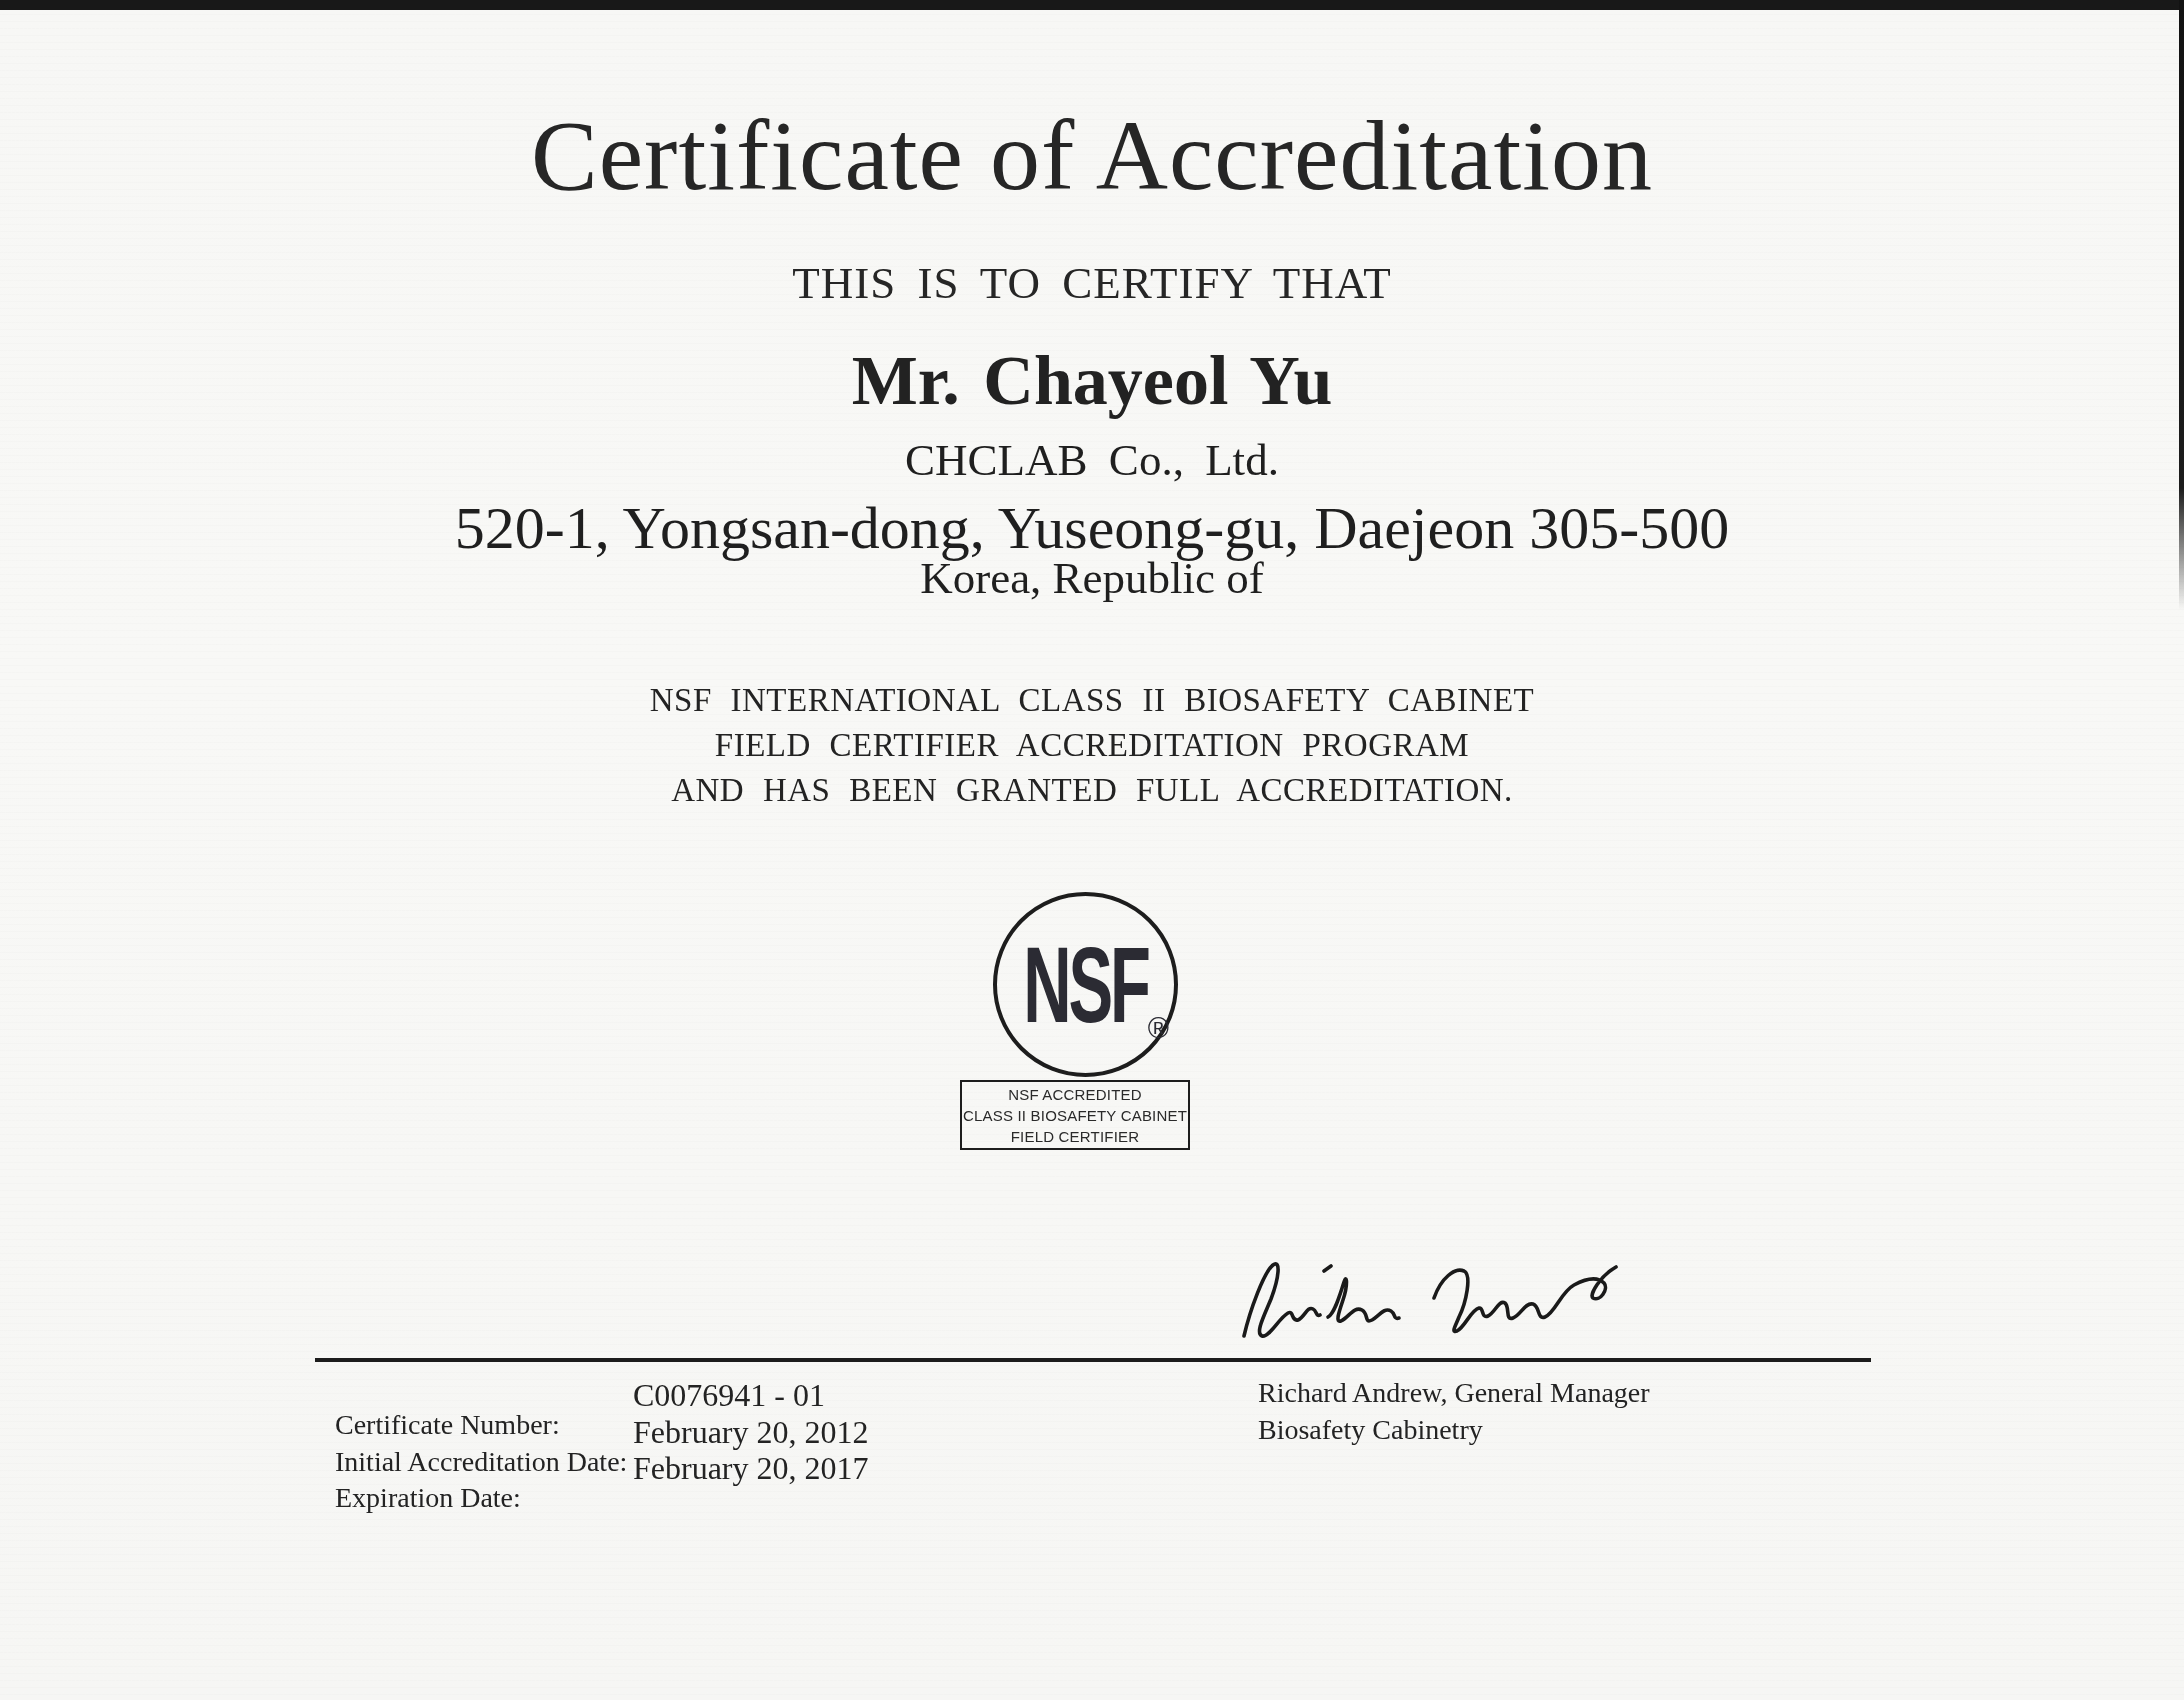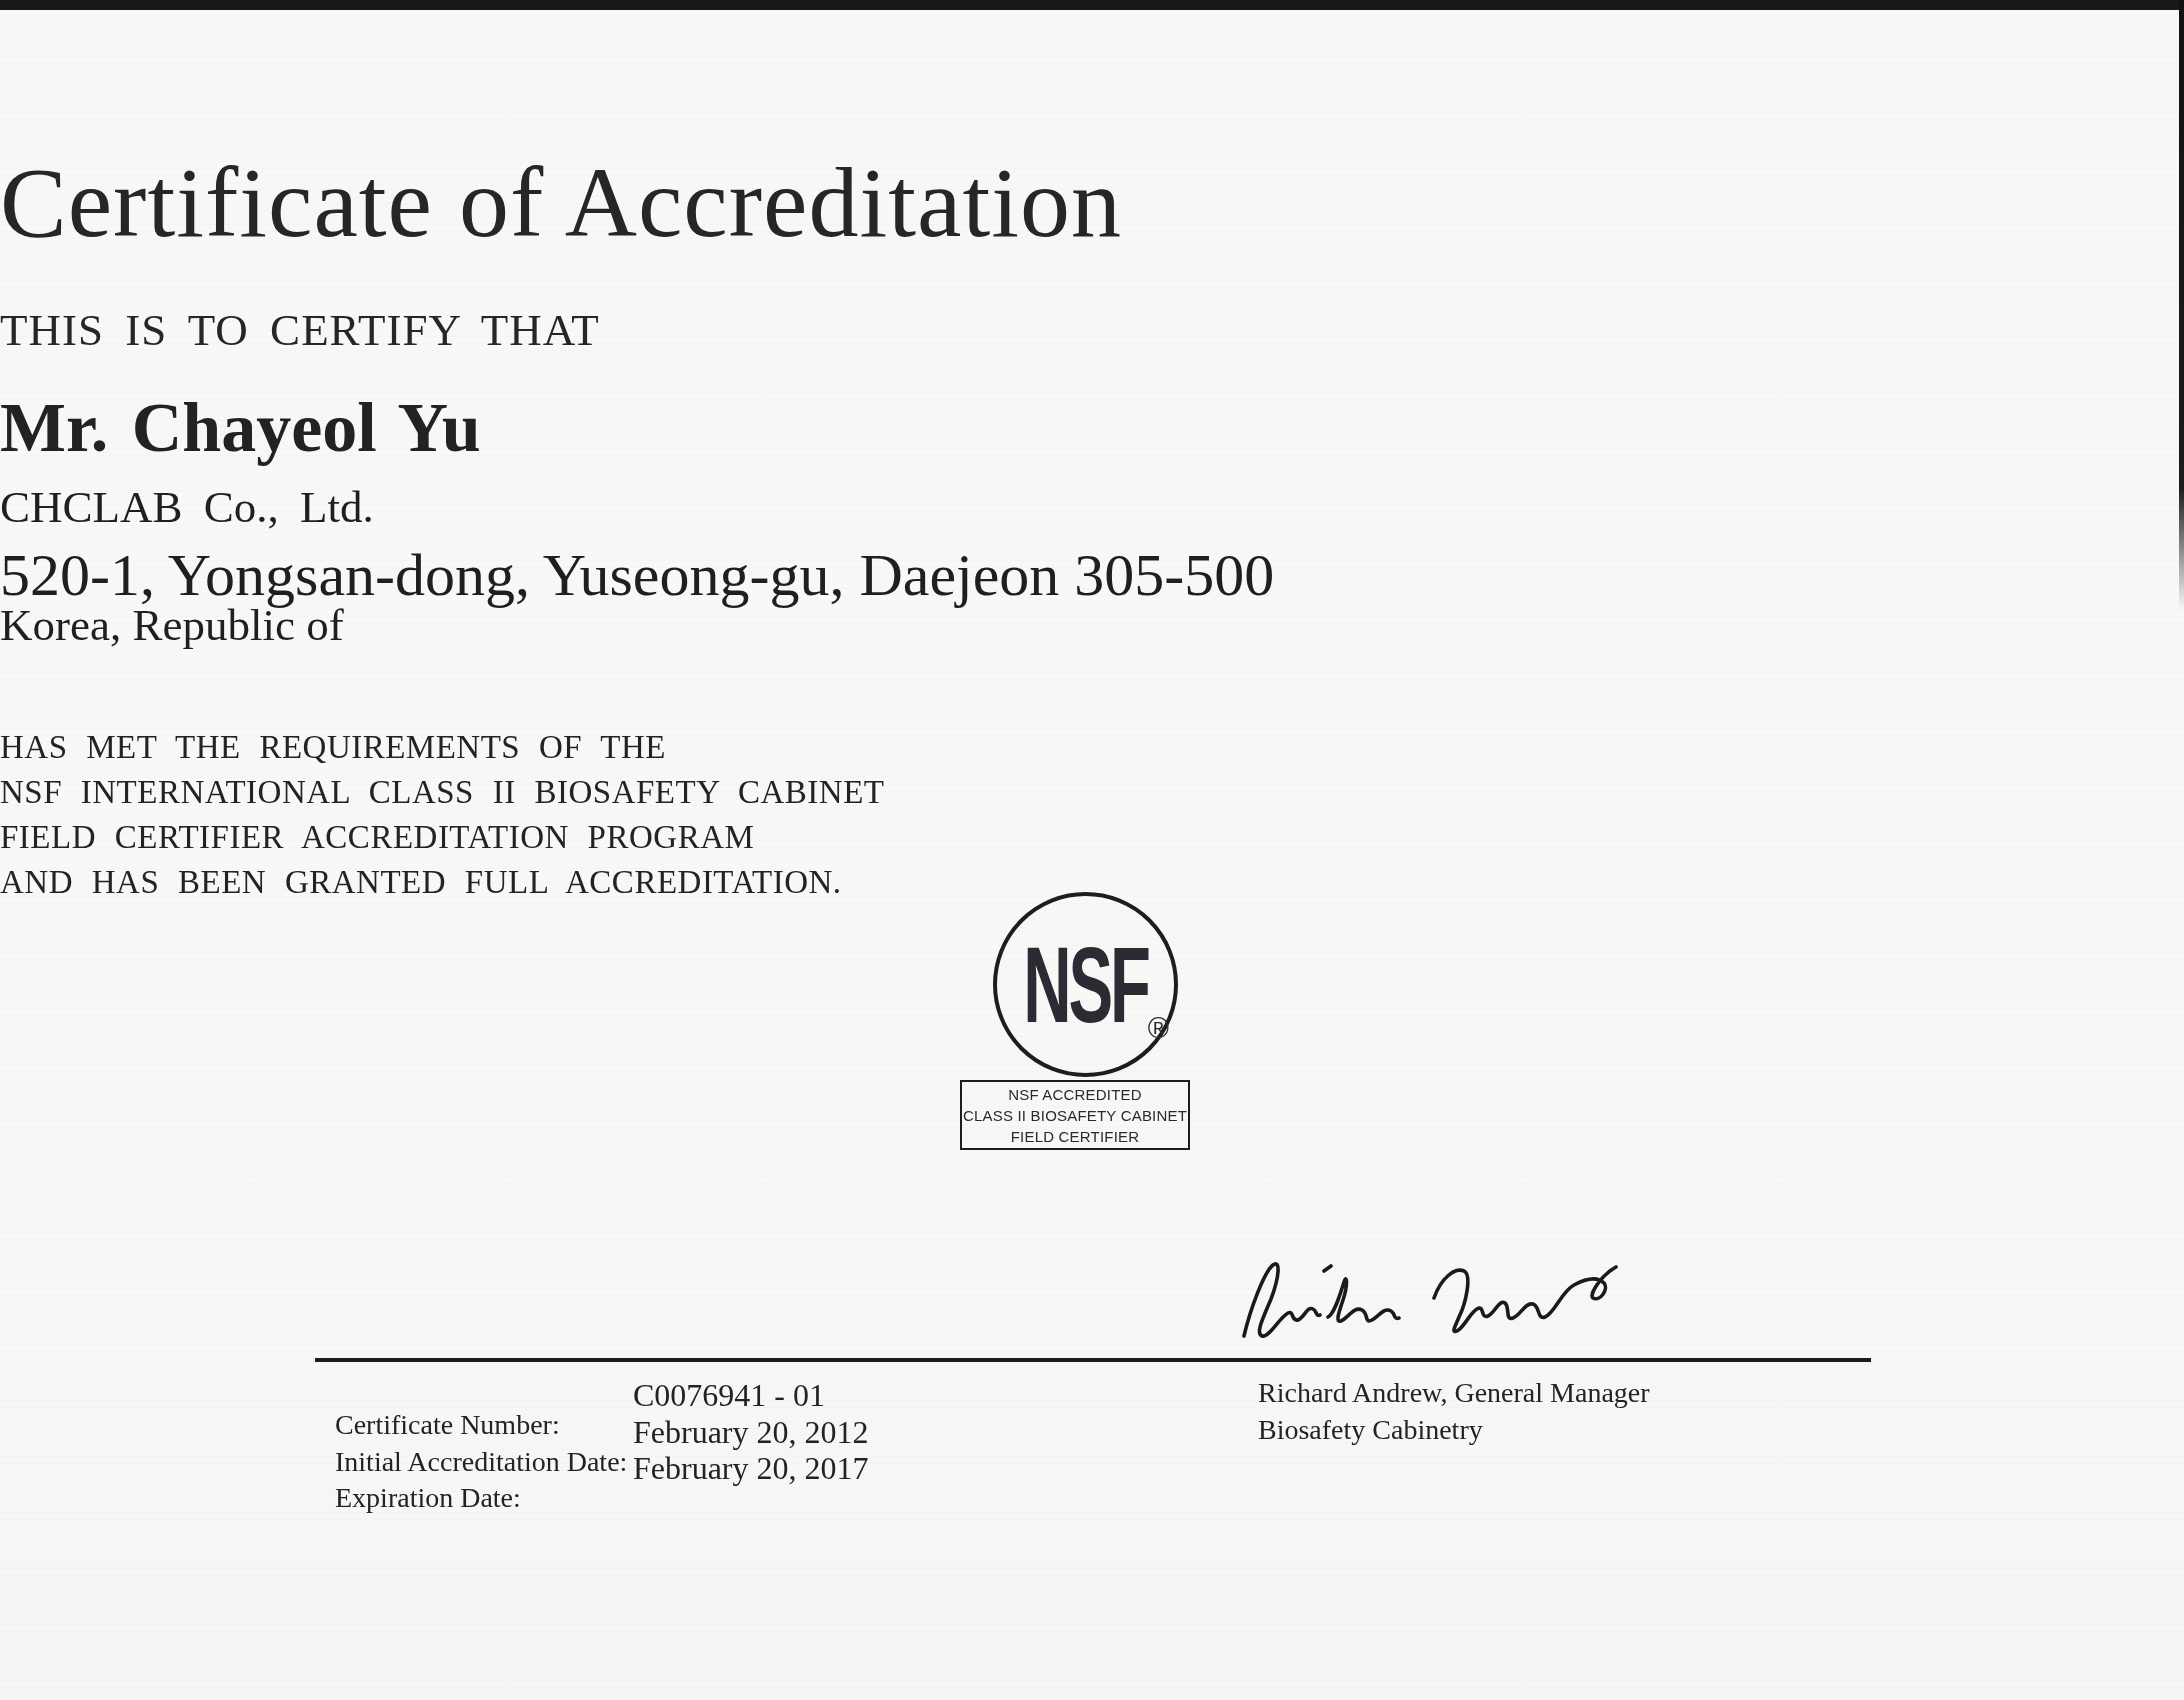--- a/index.html
+++ b/index.html
@@ -20,21 +20,21 @@
   }
   .scan-top{
     position:absolute;top:0;left:0;width:2184px;height:10px;
     background:#181818;
   }
   .scan-right{
     position:absolute;top:0;right:0;width:5px;height:610px;
     background:linear-gradient(180deg,#121212 0%,#1c1c1c 80%,rgba(20,20,20,0) 100%);
   }
   .abs{position:absolute;}
-  .centered{left:0;width:2184px;margin-top:47px;}
+  .centered{left:0;width:2184px;text-align:center;}
 
   .title{
     top:100px;font-size:100px;line-height:1.12;
     color:#262626;letter-spacing:1px;
   }
   .certify{
     top:259px;font-size:45px;line-height:1.1;
     word-spacing:9px;letter-spacing:1px;color:#262626;
   }
   .name{
@@ -108,21 +108,20 @@
 
   <div class="abs centered name">Mr. Chayeol Yu</div>
 
   <div class="abs centered company">CHCLAB Co., Ltd.</div>
 
   <div class="abs centered address">520-1, Yongsan-dong, Yuseong-gu, Daejeon 305-500</div>
 
   <div class="abs centered country">Korea, Republic of</div>
 
   <div class="abs centered statement">
-    <div>HAS MET THE REQUIREMENTS OF THE</div>
     <div>NSF INTERNATIONAL CLASS II BIOSAFETY CABINET</div>
     <div>FIELD CERTIFIER ACCREDITATION PROGRAM</div>
     <div>AND HAS BEEN GRANTED FULL ACCREDITATION.</div>
   </div>
 
   <div class="nsf-logo">
     <div class="nsf-text-wrap">
       <span class="nsf-text">NSF</span>
       <span class="nsf-reg">®</span>
     </div>

